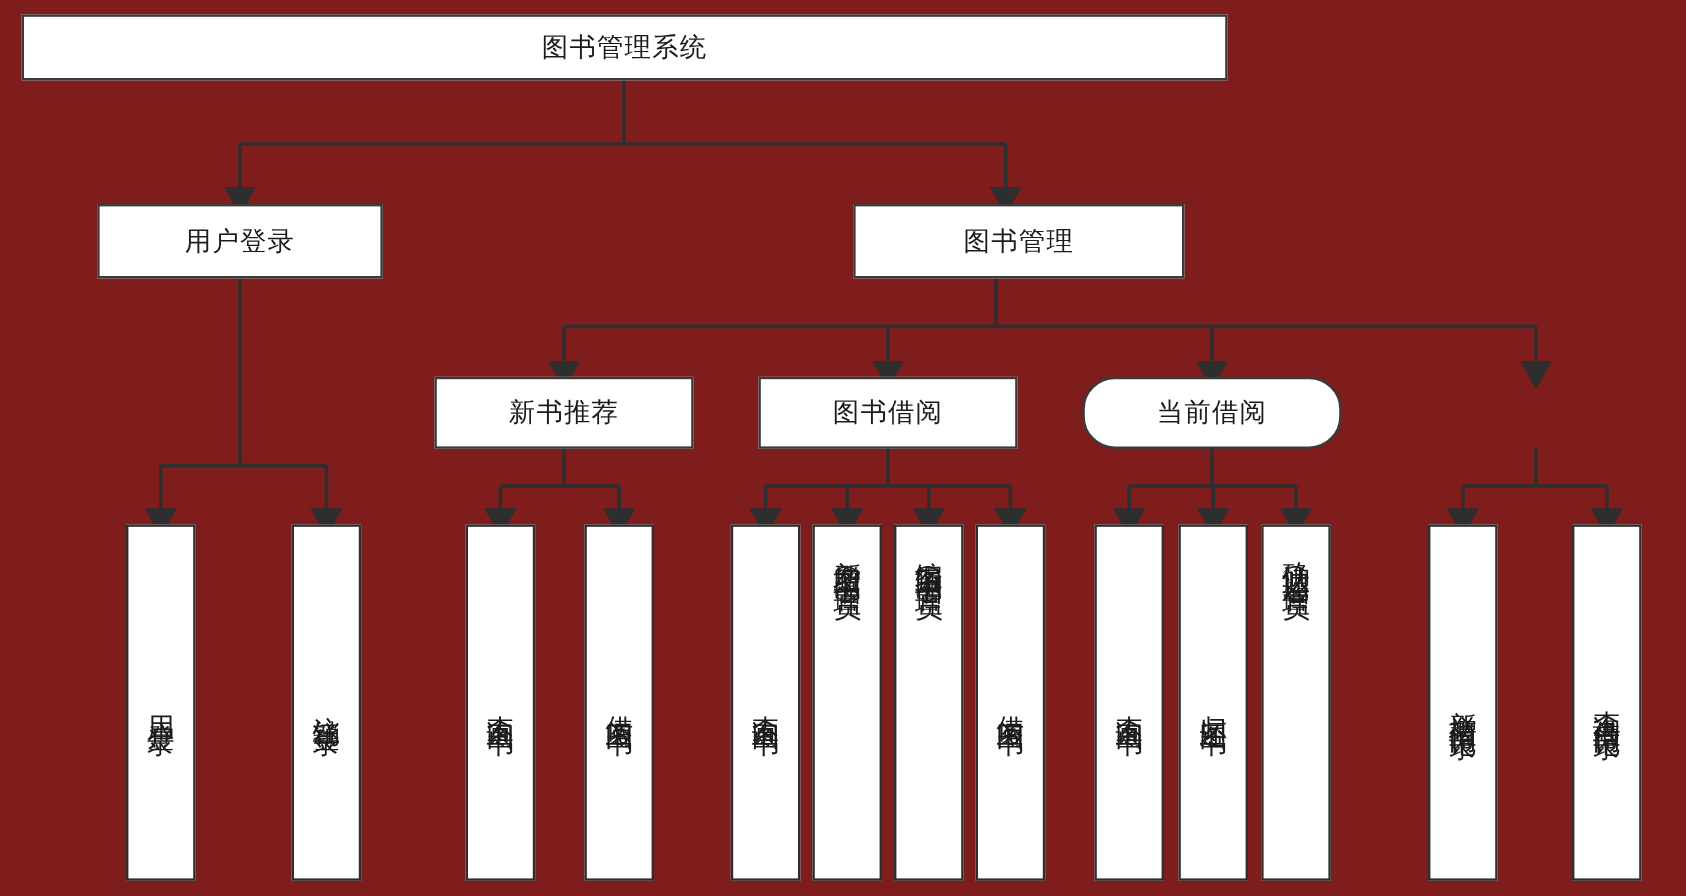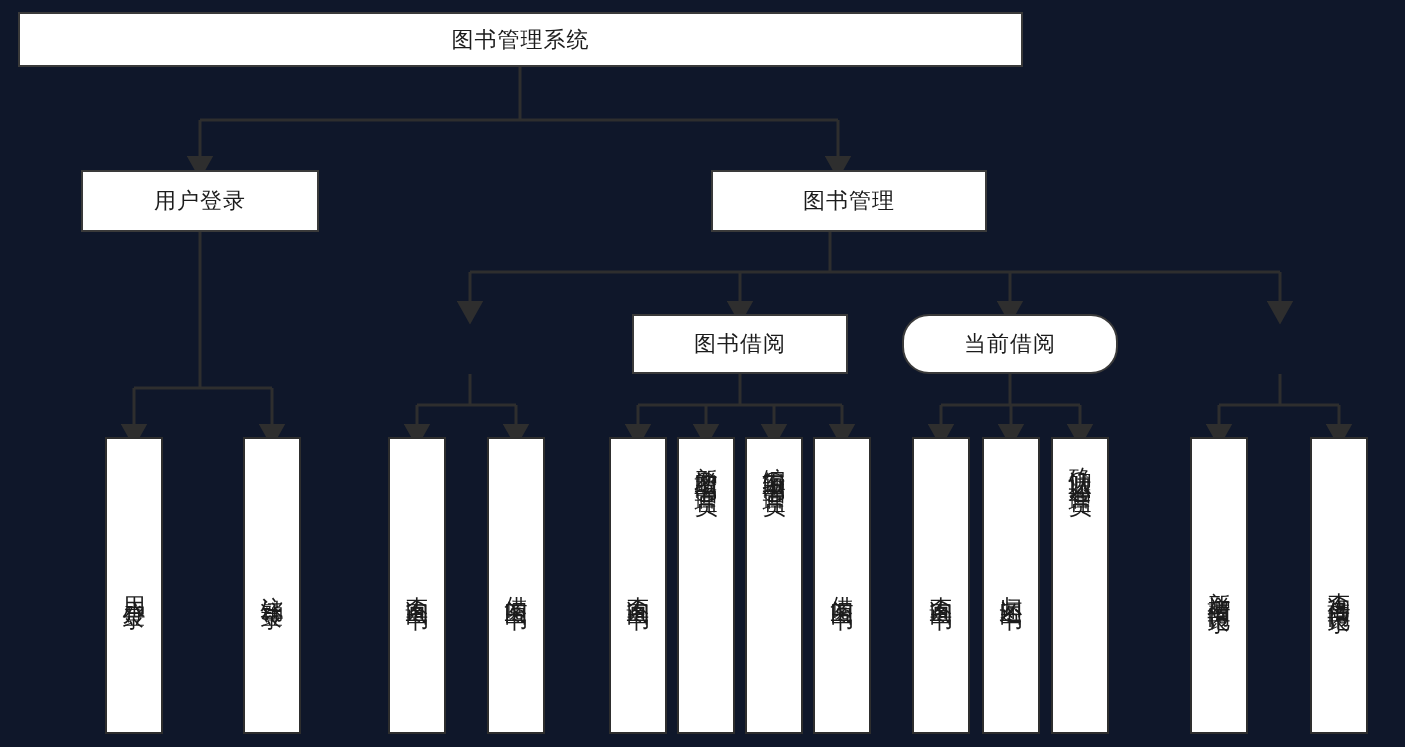--- a/index.html
+++ b/index.html
@@ -1,19 +1,19 @@
 <!DOCTYPE html>
 <html><head>
 <meta charset="utf-8">
 <style>
   html,body{margin:0;padding:0;background:#ffffff;}
   #canvas{
     position:relative;
     width:1405px;height:747px;
-    background:#0f172a;
+    background:#7f1d1d;
     font-family:"Liberation Sans","DejaVu Sans",sans-serif;
     overflow:hidden;
   }
   .node{
     position:absolute;
     box-sizing:border-box;
     background:#ffffff;
     border:2.5px solid #3a3a3a;
     display:flex;
     align-items:center;
@@ -120,20 +120,23 @@
     <span class="lbl">图书管理系统</span>
   </div>
 
   <div class="node" style="left:81px;top:170px;width:238px;height:62px;">
     <span class="lbl">用户登录</span>
   </div>
   <div class="node" style="left:711px;top:170px;width:276px;height:62px;">
     <span class="lbl">图书管理</span>
   </div>
 
+  <div class="node" style="left:362px;top:314px;width:216px;height:60px;">
+    <span class="lbl">新书推荐</span>
+  </div>
   <div class="node" style="left:632px;top:314px;width:216px;height:60px;">
     <span class="lbl">图书借阅</span>
   </div>
   <div class="node" style="left:902px;top:314px;width:216px;height:60px;border-radius:27px;">
     <span class="lbl">当前借阅</span>
   </div>
 
   <div class="leaf mid" style="left:105px;top:437px;width:58px;height:297px;">
     <span class="vlbl">用户登录</span>
   </div>

